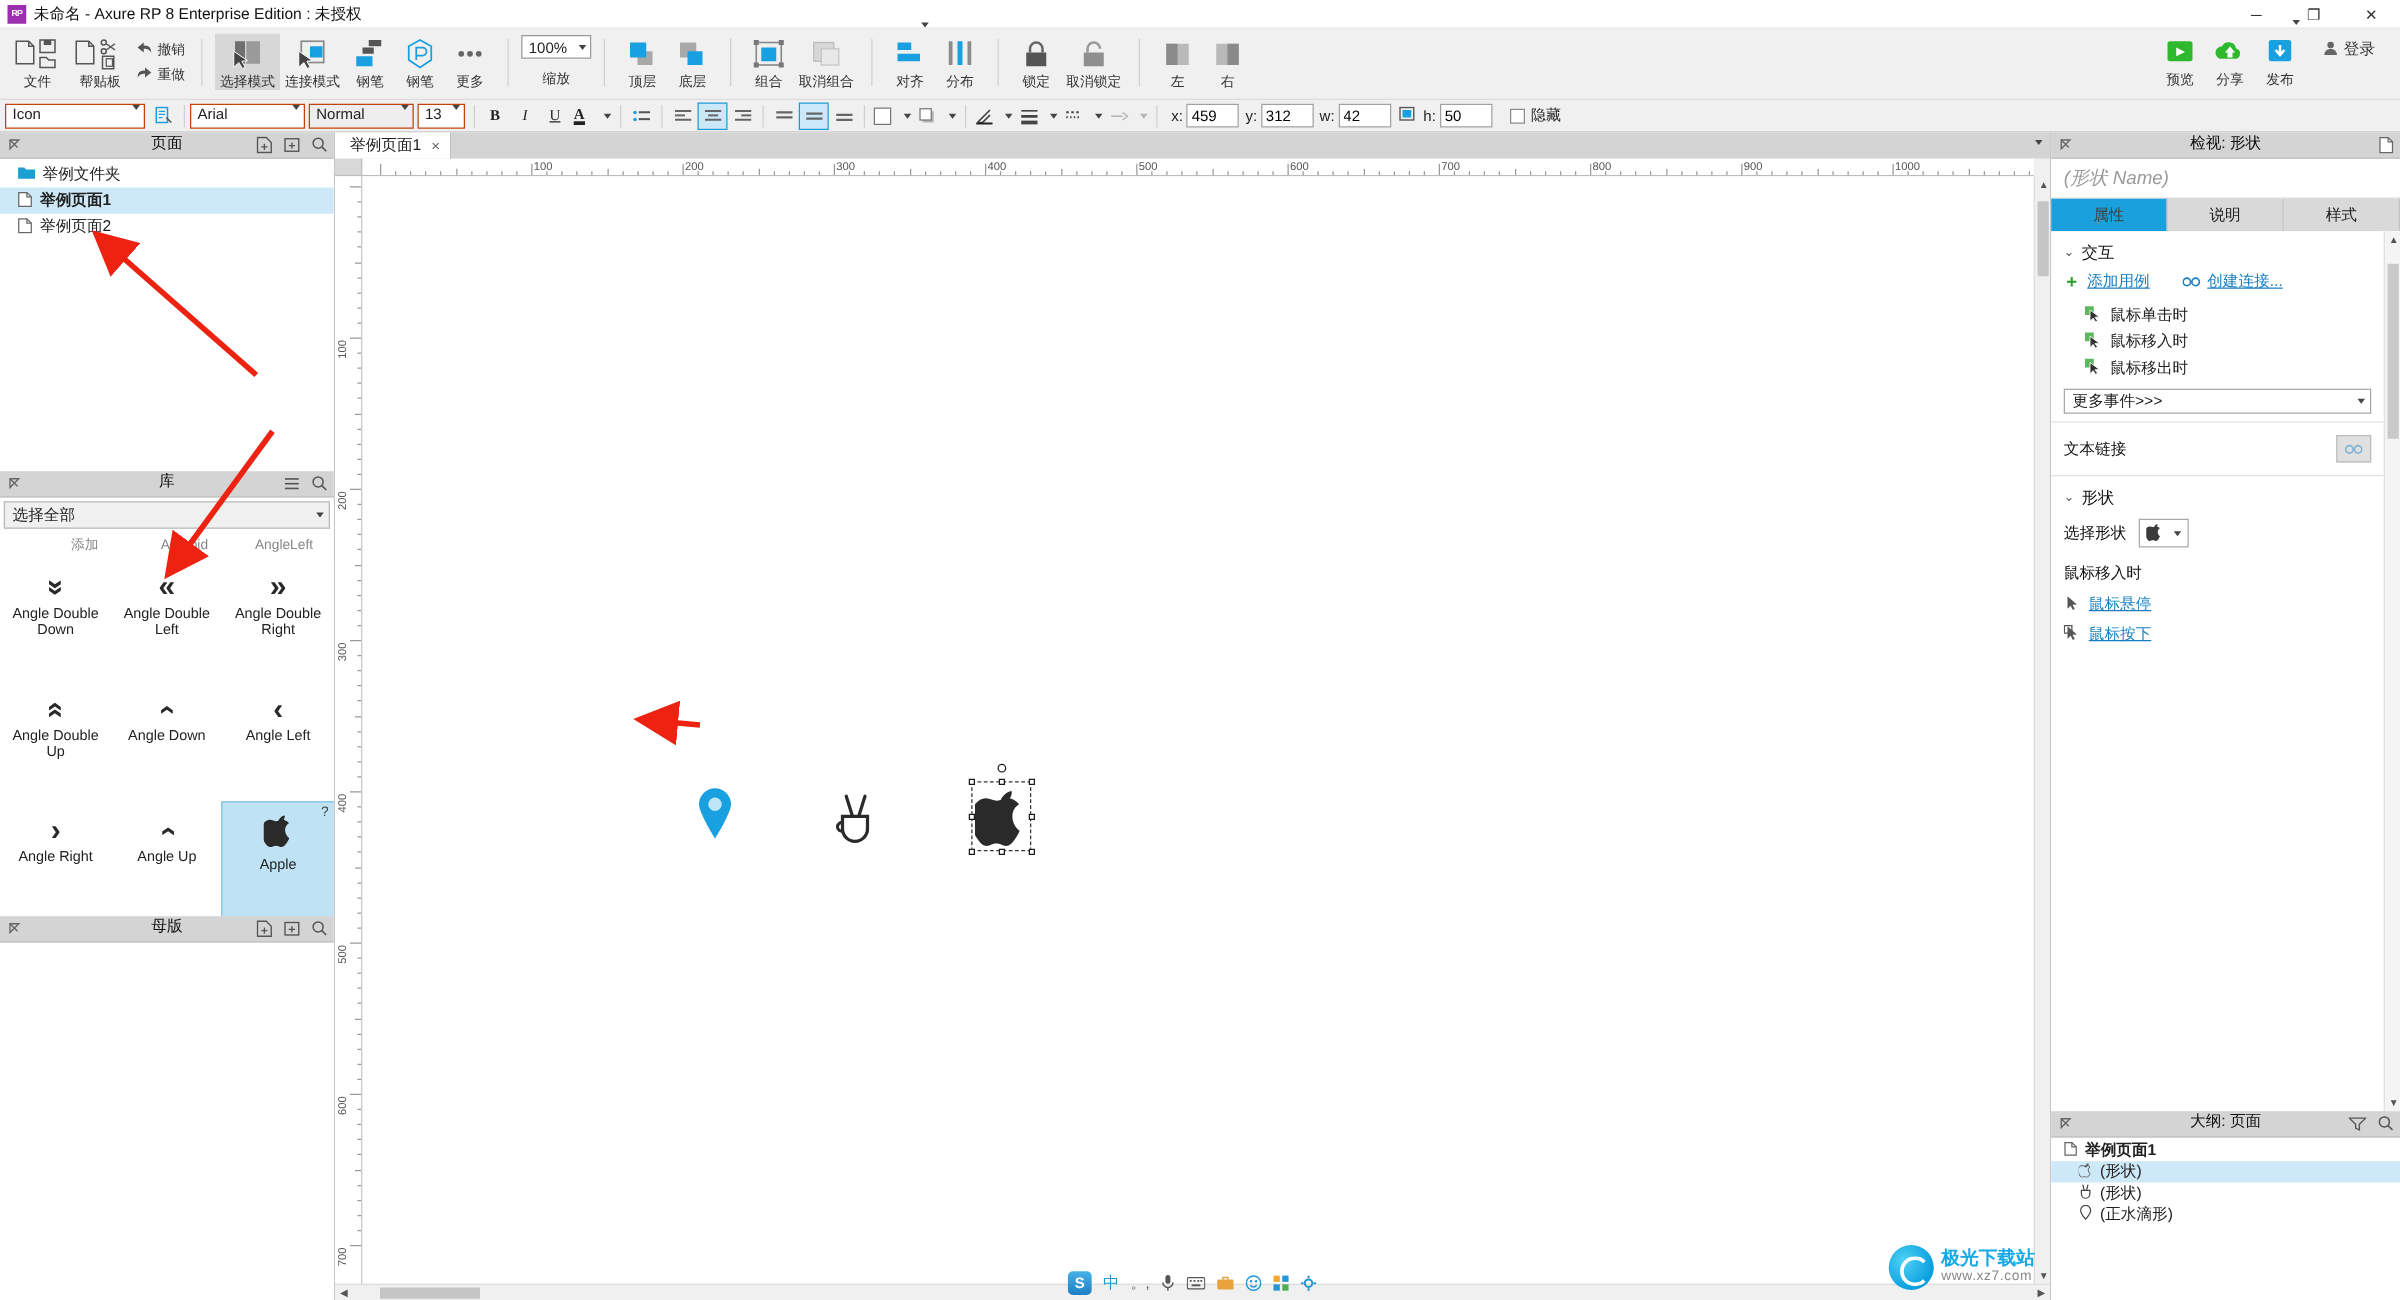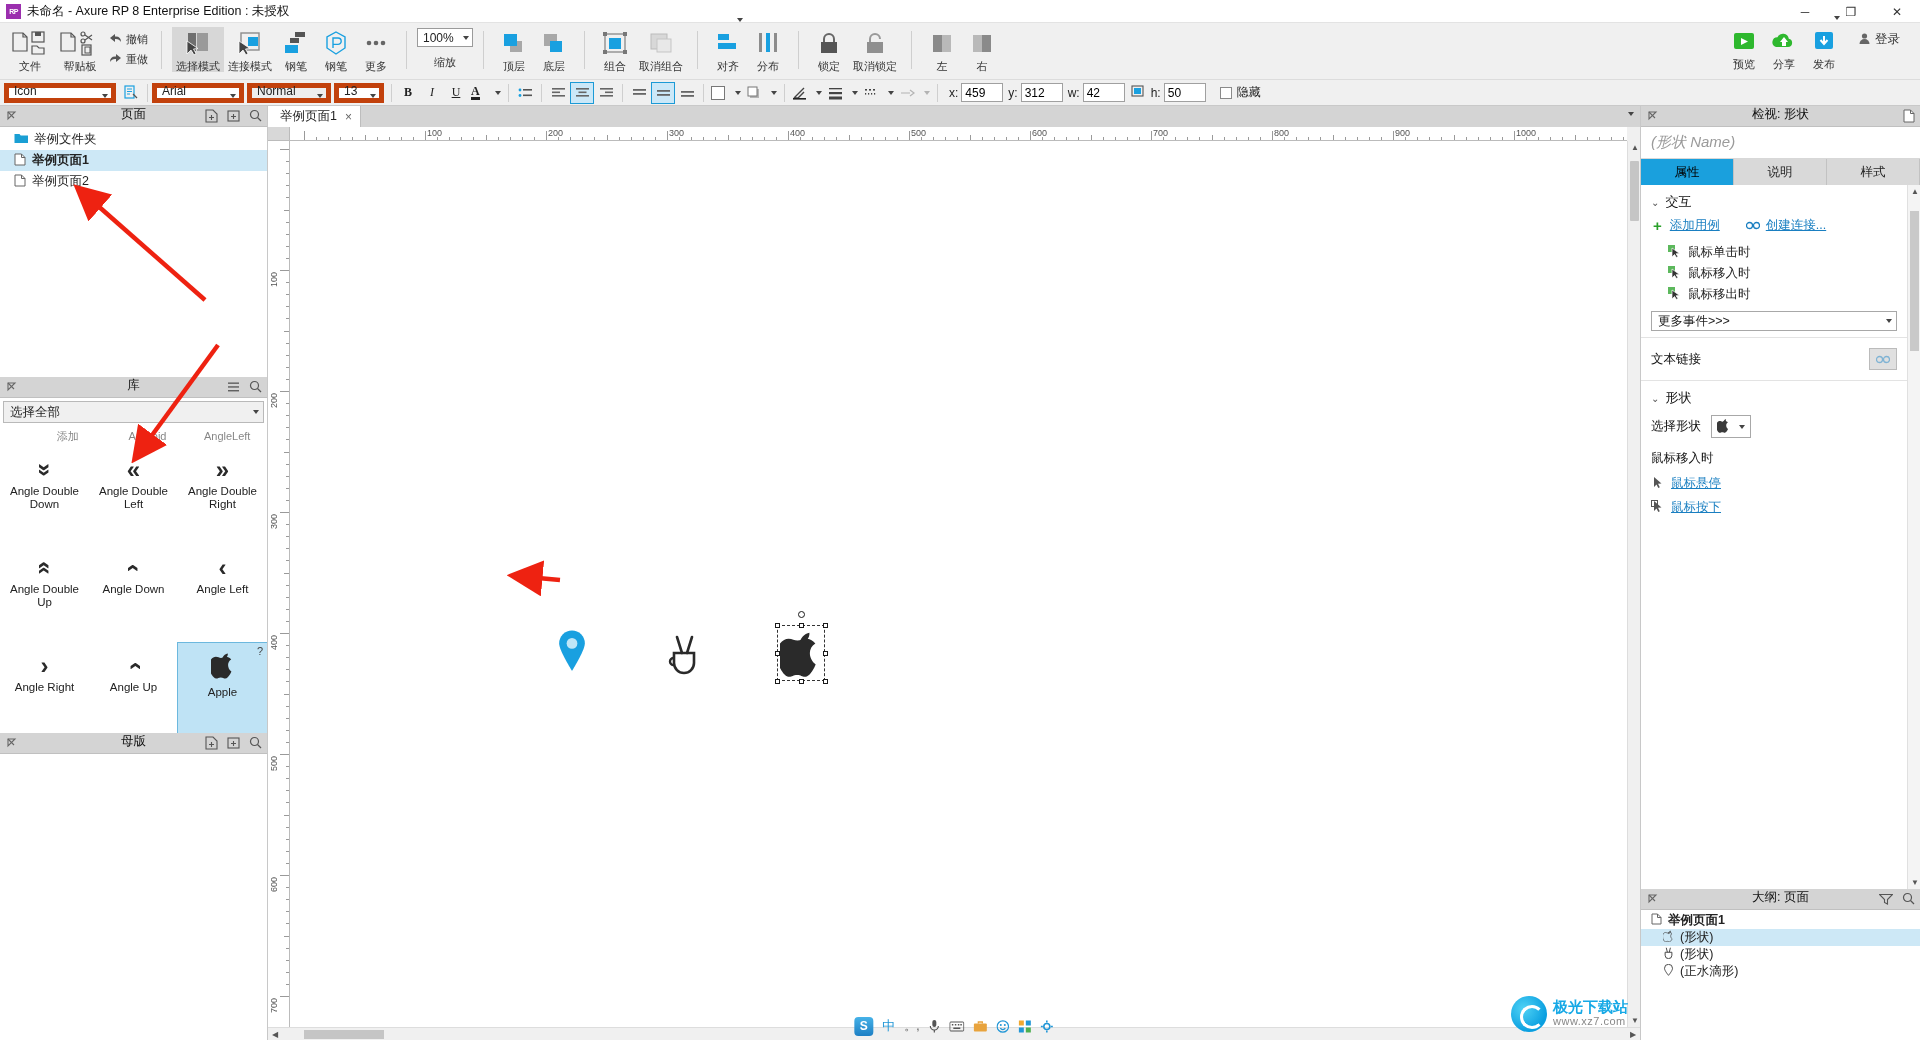--- a/index.html
+++ b/index.html
@@ -52,21 +52,21 @@
     width:56px;justify-content:space-between;padding:0 3px 0 5px;font-size:12px;margin-top:5px;
   }
   .caret{ width:0;height:0;border-left:3.5px solid transparent;border-right:3.5px solid transparent;border-top:4px solid #444; }
 
   
   .formatbar{
     height:26px;background:#f0f0f0;display:flex;align-items:center;gap:0;
     border-bottom:1px solid #c9c9c9;flex:0 0 26px;padding:0 4px;
   }
   .fsel{
-    height:20px;background:#fff;border:5px solid #c2410c;display:flex;align-items:flex-end;
+    height:20px;background:#fff;border:1px solid #c2410c;display:flex;align-items:flex-start;
     justify-content:space-between;padding:0 3px 0 5px;font-size:12px;margin-right:3px;
   }
   .fbtn{
     width:22px;height:20px;display:flex;align-items:center;justify-content:center;
     font-size:12px;margin:0 1px;
   }
   .fbtn.sel{ background:#cbe8f8; outline:1px solid #1c9ad6; }
   .fbtn.dis{ opacity:.35; }
   .fbtn.wide{ width:34px; justify-content:space-between; padding:0 2px;}
   .fsep{ width:1px;height:18px;background:#cfcfcf;margin:0 4px; }
@@ -153,21 +153,21 @@
   .rightcol{ width:280px;background:#f0f0f0;display:flex;flex-direction:column;border-left:1px solid #c8c8c8;}
   .inspname{
     height:32px;background:#fff;display:flex;align-items:center;padding-left:10px;
     font-size:15px;color:#9a9a9a;font-style:italic;border-bottom:1px solid #d8d8d8;flex:0 0 32px;
   }
   .insptabs{ display:flex;flex:0 0 26px;height:26px; }
   .insptab{
     flex:1;display:flex;align-items:center;justify-content:center;font-size:12.5px;
     background:#d9d9d9;border-right:1px solid #c2c2c2;color:#222;
   }
-  .insptab.act{ background:#1aa0dd;color:#000000; }
+  .insptab.act{ background:#1aa0dd;color:#404040; }
   .inspbody{ flex:1;background:#fff;overflow:hidden;position:relative;display:flex; }
   .inspcontent{ flex:1;padding:0; }
   .sect{ padding:8px 10px 6px 10px; border-bottom:1px solid #e3e3e3;}
   .secthead{ display:flex;align-items:center;gap:6px;font-size:13px;color:#111;margin-bottom:6px;}
   .chev{ font-size:10px;color:#555; }
   .linkrow{ display:flex;align-items:center;gap:8px;margin:4px 0 8px 2px; }
   .lnk{ color:#1a7fc1;text-decoration:underline;font-size:12.5px; }
   .plus{ color:#2aa02a;font-size:15px;font-weight:bold;line-height:12px;}
   .evrow{ display:flex;align-items:center;gap:7px;padding:2px 0 2px 16px;font-size:12.5px;}
   .moresel{
@@ -527,21 +527,21 @@
     <div class="fsep"></div>
 
     <div class="fsel" style="width:92px;background:#fff;gap:31px;">
       <span>Arial</span>
       <span class="caret"></span>
     </div>
     <div class="fsel" style="width:84px;background:#eee;">
       <span>Normal</span>
       <span class="caret"></span>
     </div>
-    <div class="fsel" style="width:50px;background:#fff;">
+    <div class="fsel" style="width:38px;background:#fff;">
       <span>13</span>
       <span class="caret"></span>
     </div>
 
     <div class="fsep"></div>
     <div class="fbtn" style="font-weight:bold;font-family:'Liberation Serif',serif;">B</div>
     <div class="fbtn" style="font-style:italic;font-family:'Liberation Serif',serif;">I</div>
     <div class="fbtn" style="text-decoration:underline;font-family:'Liberation Serif',serif;">U</div>
     <div class="fbtn wide">
       <span style="font-weight:bold;border-bottom:3px solid #222;line-height:11px;font-family:'Liberation Serif',serif;">A</span>

